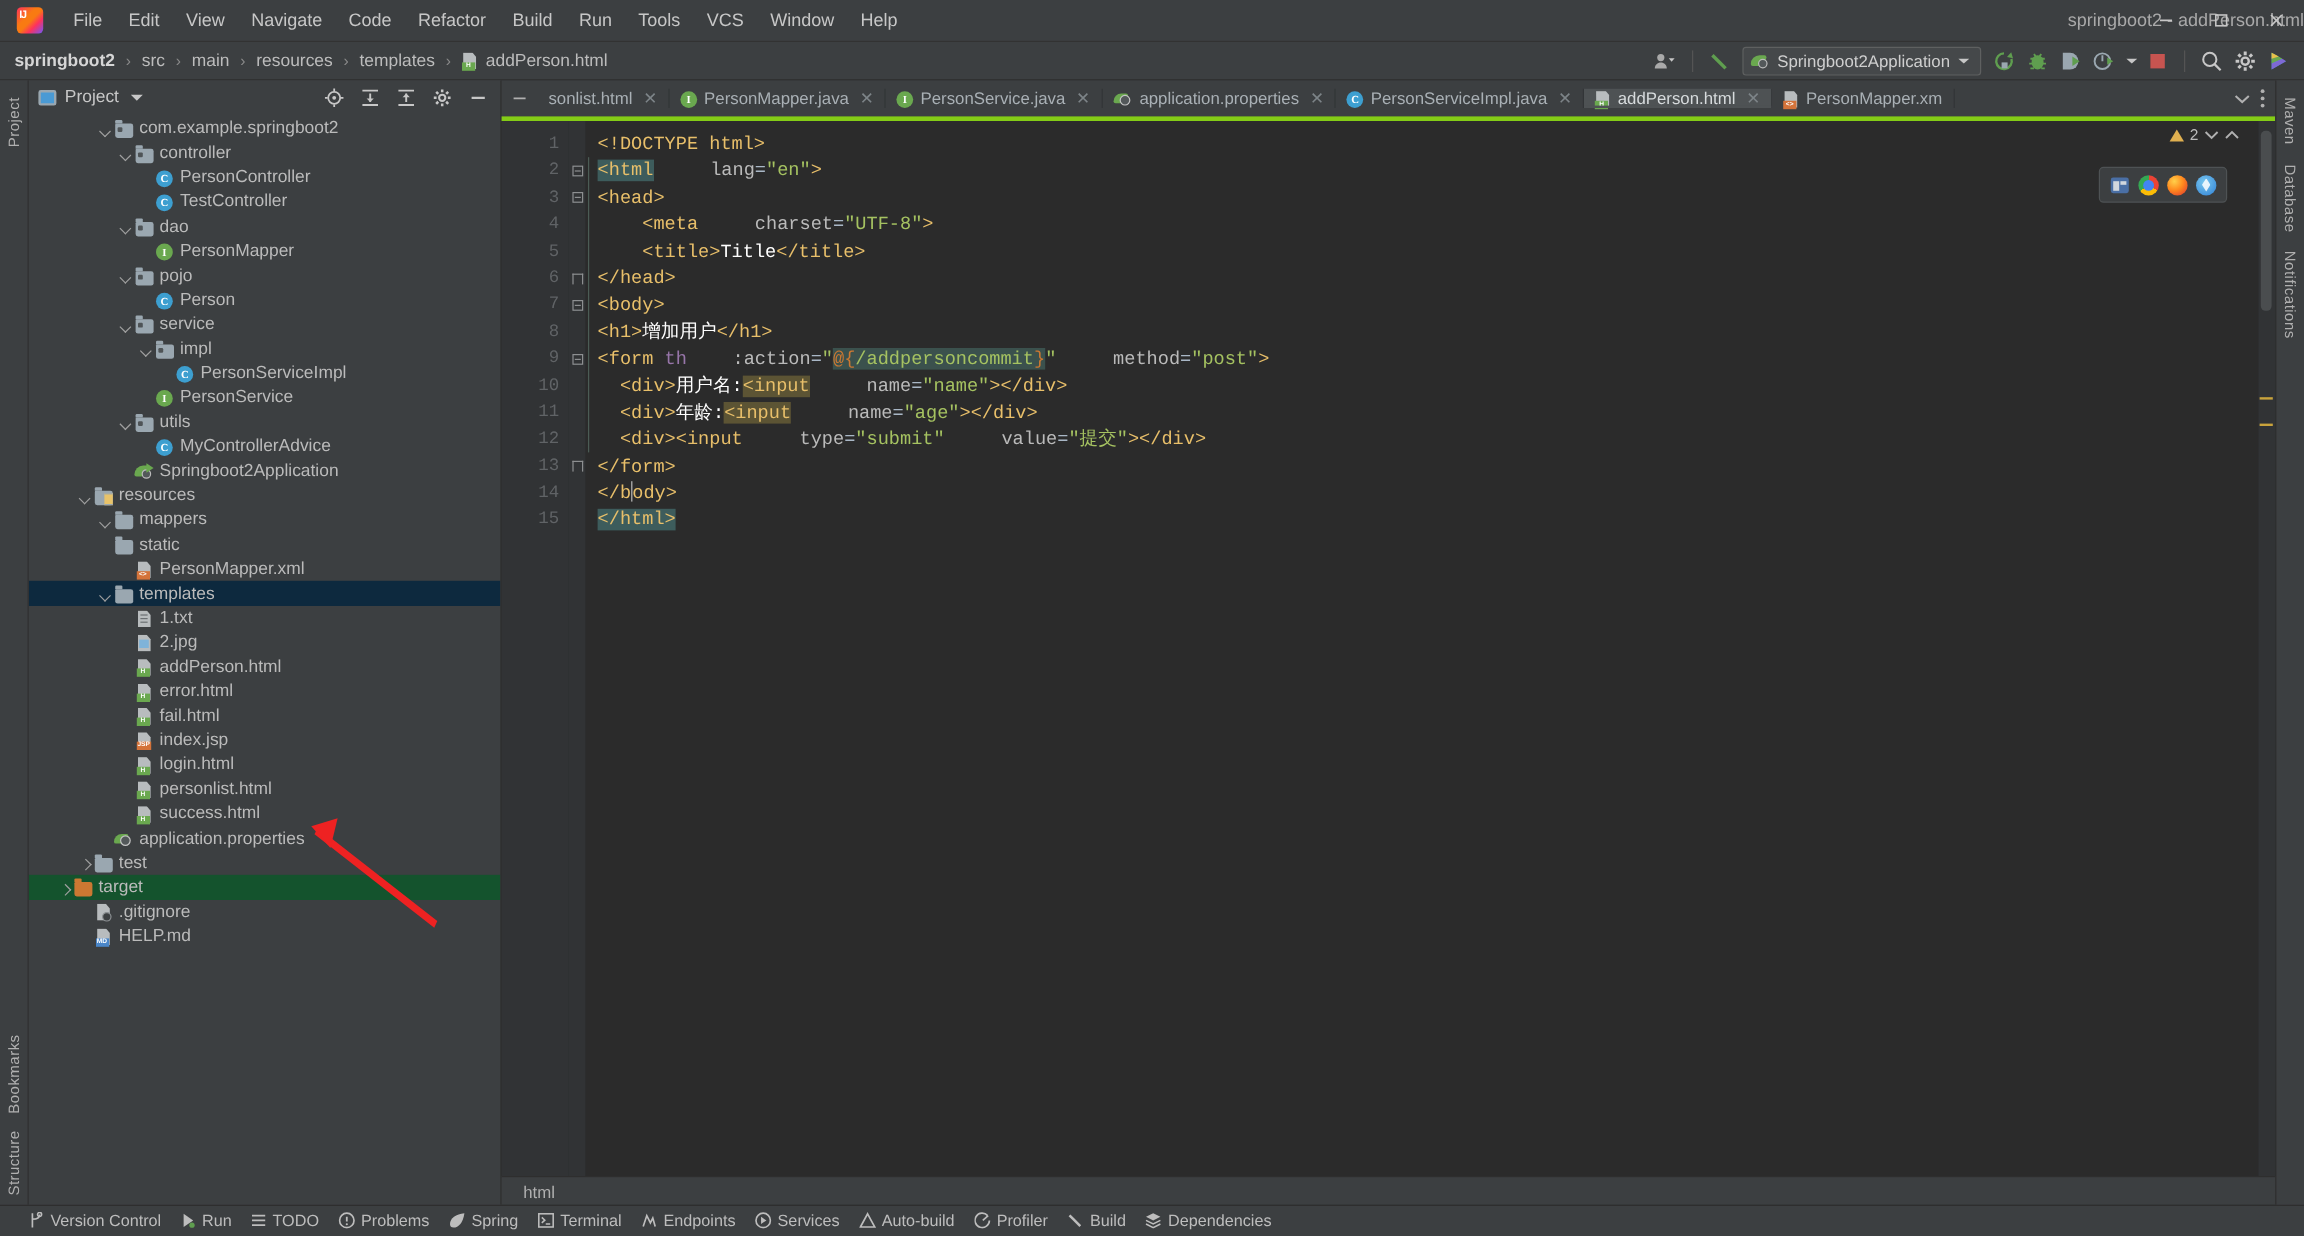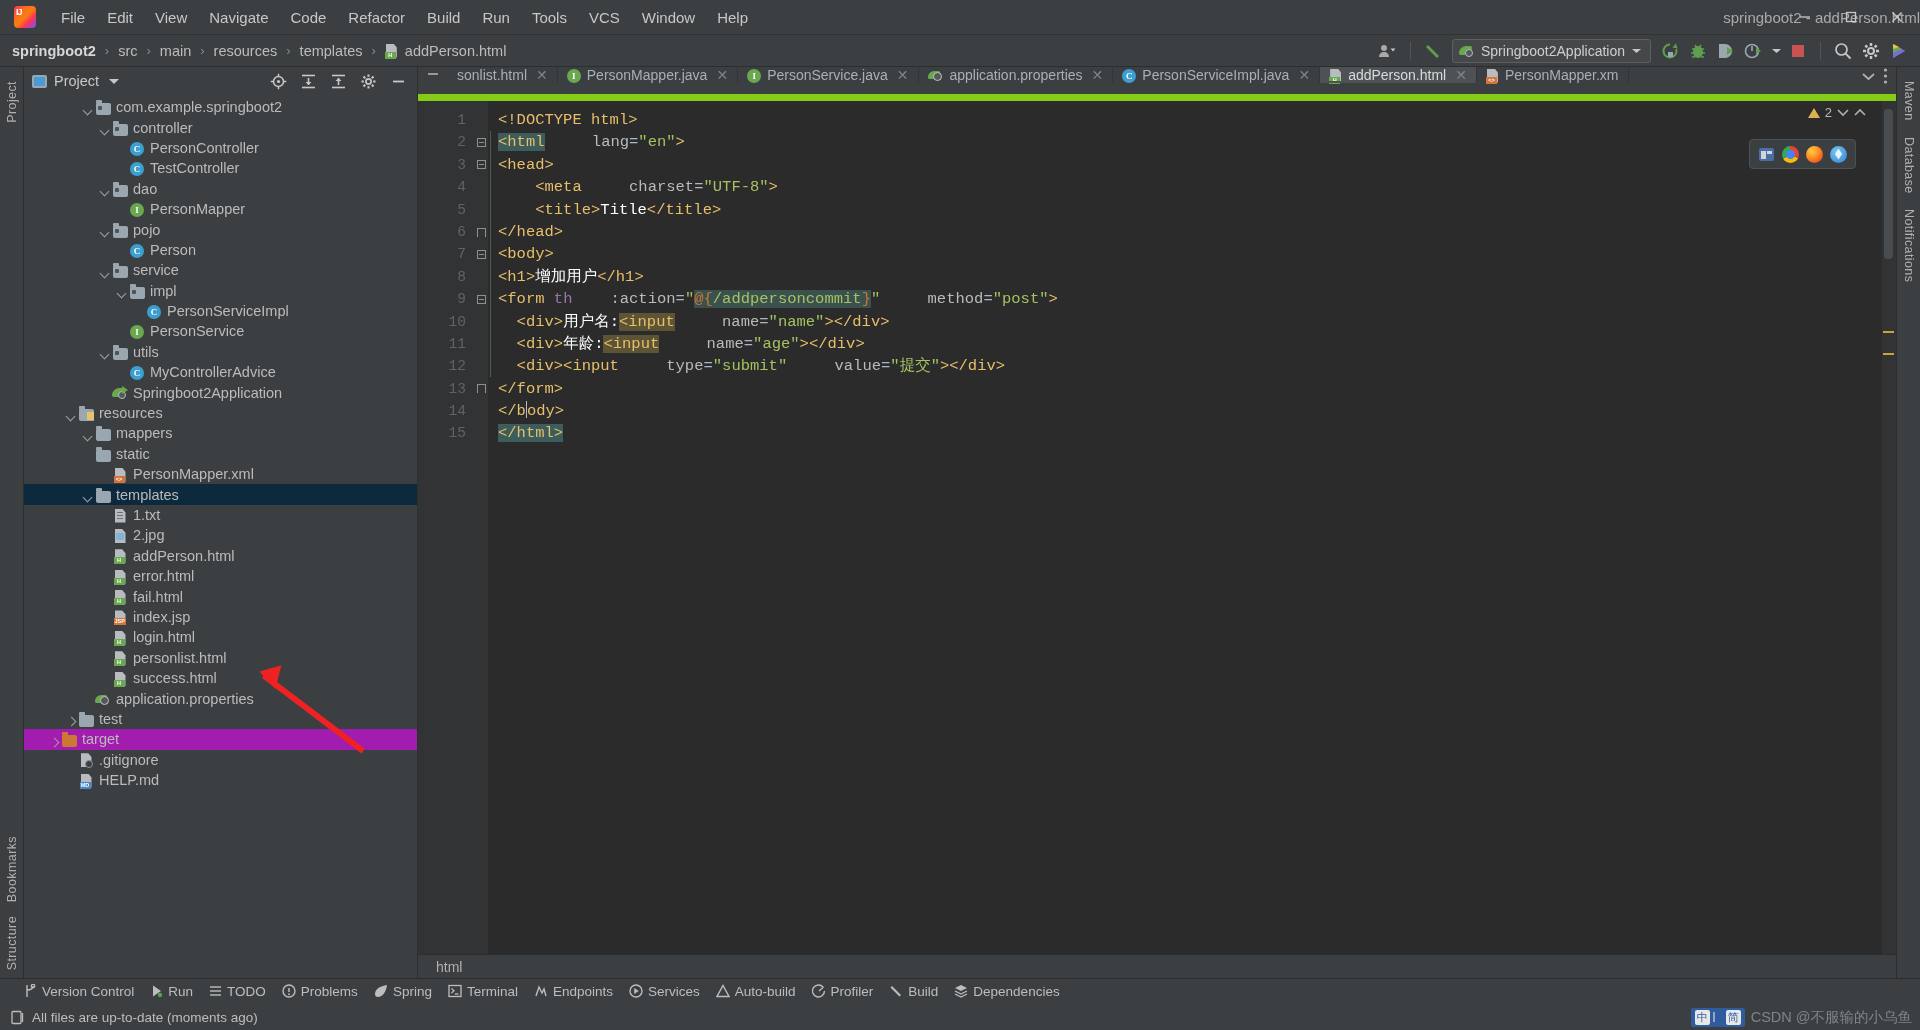--- a/index.html
+++ b/index.html
@@ -97,21 +97,21 @@
   }
   .tree {
     flex: 1 1 auto; overflow: hidden; position: relative; font-size: 14.5px;
     padding-top: 2px;
   }
   .trow {
     height: 20.4px; display: flex; align-items: center; white-space: nowrap;
     color: #bbbbbb; padding-right: 6px;
   }
   .trow.sel { background: #0d293e; }
-  .trow.sel2 { background: #a21caf; }
+  .trow.sel2 { background: #14532d; }
   .tw { display: inline-block; width: 13px; height: 13px; flex: 0 0 13px; position: relative; }
   .chev {
     display:inline-block; width: 7px; height: 7px; border-right: 1.6px solid #a0a0a0;
     border-bottom: 1.6px solid #a0a0a0; transform: rotate(45deg); margin-left: 2px; margin-top:-3px;
   }
   .chev.closed { transform: rotate(-45deg); margin-left: 3px; margin-top: 0; }
   .tlabel { margin-left: 5px; }
   .tico { width: 16px; height: 16px; flex: 0 0 16px; position: relative; display:inline-block; }
 
   
@@ -158,22 +158,22 @@
   .ic-props { width:16px;height:14px;position:relative;top:1px; }
   .ic-props .leaf { width:12px;height:8px;background:#6aa84f;border-radius:8px 2px 8px 2px;position:absolute;left:0;top:2px;}
   .ic-props .dot { width:9px;height:9px;border:1.5px solid #c4c4c4;border-radius:50%;background:#53585a;position:absolute;left:5px;top:3px;}
 
   
   .arrow-wrap { position:absolute; pointer-events:none; left:0; top:0; width:100%; height:100%; }
 
   
   .editorarea { flex: 1 1 auto; display: flex; flex-direction: column; min-width: 0; background:#2b2b2b; }
   .tabbar {
-    height: 34px; background: #3c3f41; display: flex; align-items: flex-start; flex: 0 0 34px;
-    border-bottom: 7px solid #84cc16; overflow: hidden;
+    height: 34px; background: #3c3f41; display: flex; align-items: center; flex: 0 0 34px;
+    border-bottom: 4px solid #84cc16; overflow: hidden;
   }
   .etab {
     display: flex; align-items: center; gap: 6px; padding: 0 9px; font-size: 14px;
     color: #a9b0b5; white-space: nowrap; border-right: 1px solid #323537; position: relative;
   }
   .etab.active { background: #4e5254; color: #d7dbdd; }
   .etab.active::after{content:"";position:absolute;left:0;right:0;bottom:0;height:2px;background:#4e5254;}
   .etab .x { color: #7d8488; font-size: 14px; margin-left: 3px; }
   .tabbar .tabs-right { margin-left: auto; display: flex; align-items: center; padding: 0 8px; gap: 8px; }
 
@@ -1068,33 +1068,14 @@
     <div class="twb-item">
       <svg width="14" height="14" viewBox="0 0 14 14">
           <path d="M7 1L13 4 7 7 1 4z" fill="#bdbdbd"></path>
           <path d="M1 7l6 3 6-3" fill="none" stroke="#bdbdbd" stroke-width="1.3"></path>
           <path d="M1 10l6 3 6-3" fill="none" stroke="#bdbdbd" stroke-width="1.3"></path>
         </svg>
       <span>Dependencies</span>
     </div>
   </div>
 
-  <div class="statusbar">
-    <div class="sb-left">
-      <svg width="15" height="15" viewBox="0 0 15 15">
-          <rect x="2" y="1.5" width="9" height="12" rx="1" fill="none" stroke="#bdbdbd" stroke-width="1.3"></rect>
-          <line x1="12.5" y1="3" x2="12.5" y2="12" stroke="#bdbdbd" stroke-width="1.3"></line>
-        </svg>
-      <span>All files are up-to-date (moments ago)</span>
-    </div>
-    <div class="sb-right">
-      <div class="ime-box">
-        <span class="ime-sq">中</span>
-        <svg width="10" height="14" viewBox="0 0 10 14">
-            <line x1="1" y1="2" x2="1" y2="12" stroke="#cfd8e8" stroke-width="1.2"></line>
-          </svg>
-        <span class="ime-sq">简</span>
-      </div>
-      <span class="watermark">CSDN @不服输的小乌鱼</span>
-    </div>
-  </div>
 
 </div>
 
 </body></html>

